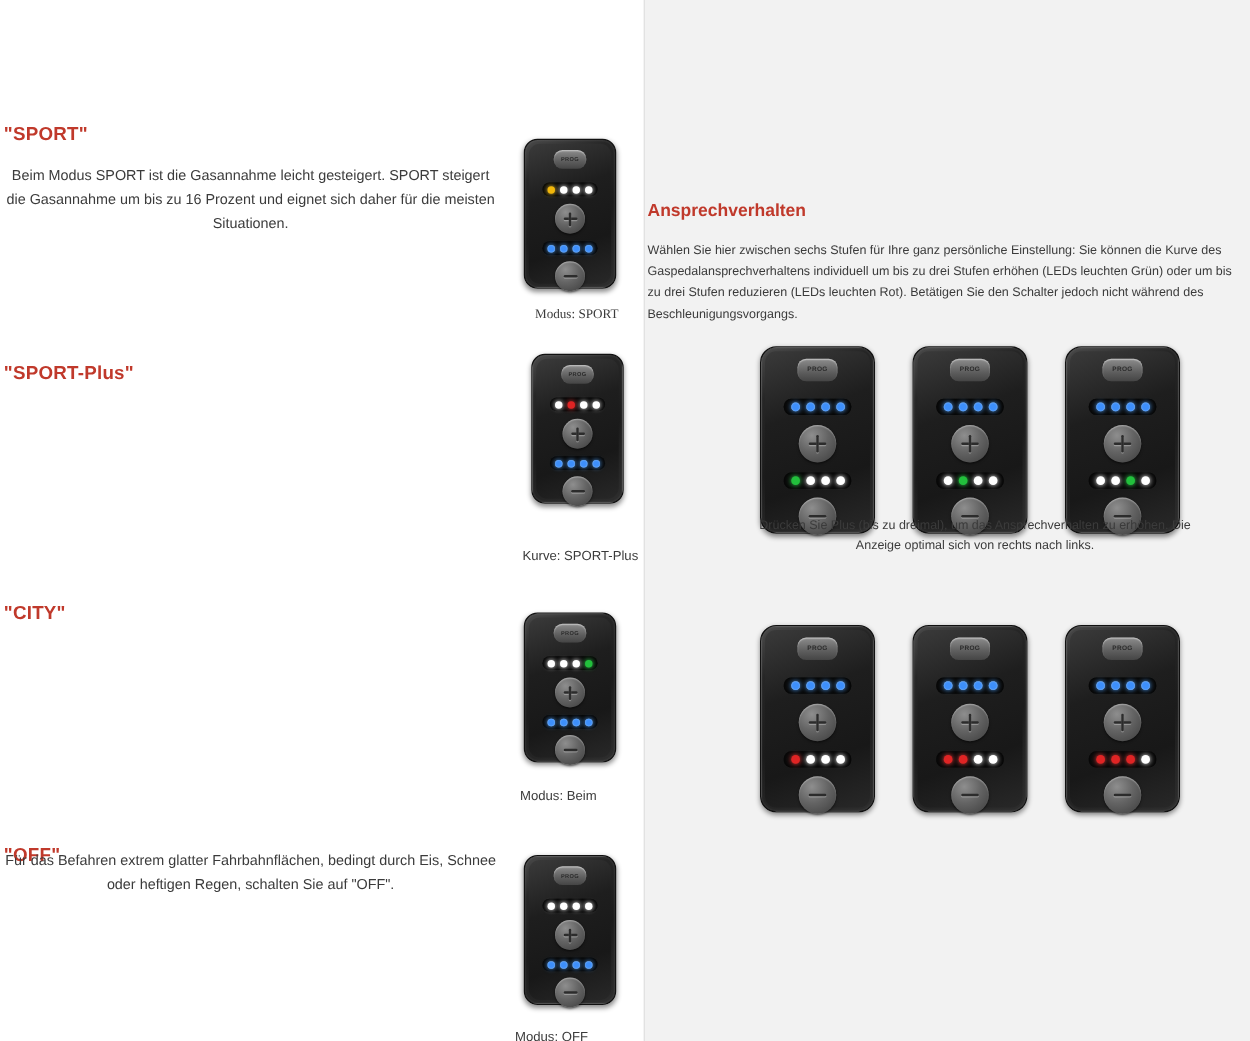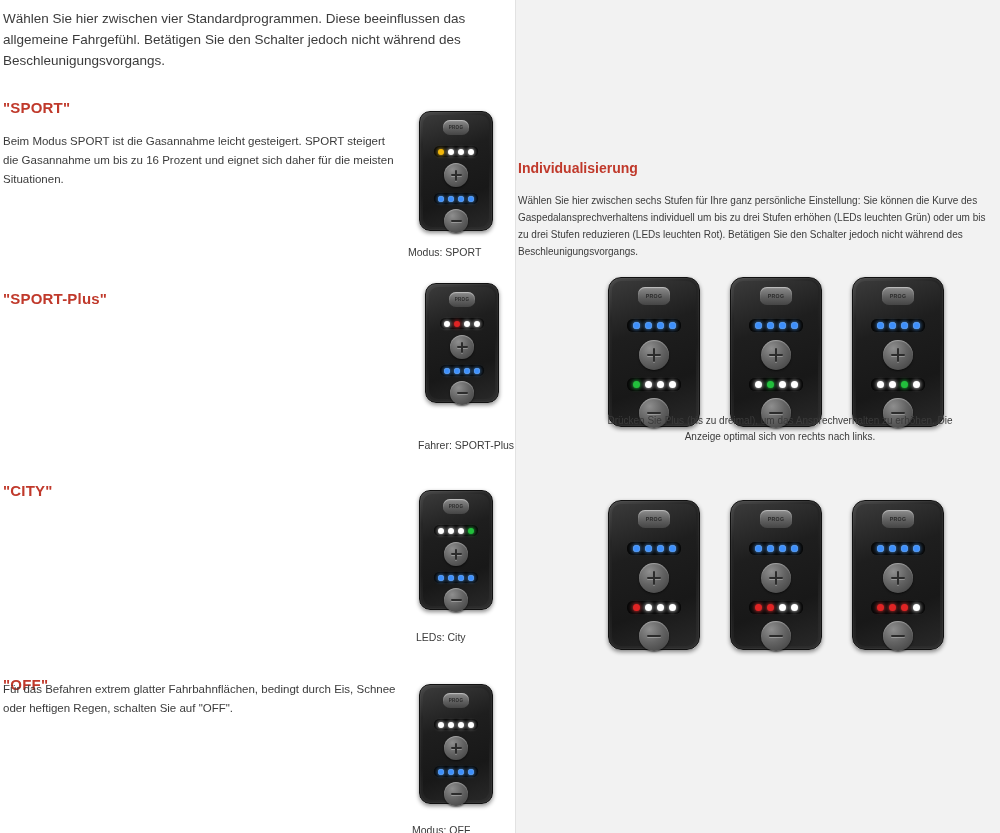--- a/index.html
+++ b/index.html
@@ -55,20 +55,21 @@
     font-weight: bold;
     color: #c0392b;
     letter-spacing: 0.2px;
   }
   .section-body {
     position: absolute;
     font-size: 11.5px;
     line-height: 19px;
     color: #3b3b3b;
     width: 395px;
+    text-align: center;
   }
 
   .right-title {
     position: absolute;
     left: 518px;
     top: 160px;
     font-size: 14px;
     font-weight: bold;
     color: #c0392b;
   }
@@ -216,21 +217,20 @@
   }
 </style>
 </head>
 <body>
 
 <div class="page">
 
   <div class="left-col"></div>
   <div class="right-col"></div>
 
-  <div class="intro">Wählen Sie hier zwischen vier Standardprogrammen. Diese beeinflussen das allgemeine Fahrgefühl. Betätigen Sie den Schalter jedoch nicht während des Beschleunigungsvorgangs.</div>
 
   <div class="section-title" style="left:3px; top:99px;">"SPORT"</div>
   <div class="section-body" style="left:3px; top:132px;">Beim Modus SPORT ist die Gasannahme leicht gesteigert. SPORT steigert die Gasannahme um bis zu 16 Prozent und eignet sich daher für die meisten Situationen.</div>
 
   <div class="device" style="left:419px; top:111px;">
     <div class="dev-inner"></div>
     <div class="logo">PROG</div>
     <div class="pill" style="top:34px;">
       <span class="led amber"></span>
       <span class="led white"></span>
@@ -243,21 +243,21 @@
     <div class="pill" style="top:81px;">
       <span class="led blue"></span>
       <span class="led blue"></span>
       <span class="led blue"></span>
       <span class="led blue"></span>
     </div>
     <div class="btn" style="top:97px;">
         <span class="sign minus"></span>
       </div>
   </div>
-  <div class="caption" style="left:408px; top:246px;">Modus: SPORT</div>
+  <div class="caption" style="left:428px; top:246px;font-family:Liberation Serif, serif;">Modus: SPORT</div>
 
   <div class="section-title" style="left:3px; top:290px;">"SPORT-Plus"</div>
 
   <div class="device" style="left:425px; top:283px;">
     <div class="dev-inner"></div>
     <div class="logo">PROG</div>
     <div class="pill" style="top:34px;">
       <span class="led white"></span>
       <span class="led red"></span>
       <span class="led white"></span>
@@ -269,21 +269,21 @@
     <div class="pill" style="top:81px;">
       <span class="led blue"></span>
       <span class="led blue"></span>
       <span class="led blue"></span>
       <span class="led blue"></span>
     </div>
     <div class="btn" style="top:97px;">
         <span class="sign minus"></span>
       </div>
   </div>
-  <div class="caption" style="left:418px; top:439px;">Fahrer: SPORT-Plus</div>
+  <div class="caption" style="left:418px; top:439px;">Kurve: SPORT-Plus</div>
 
   <div class="section-title" style="left:3px; top:482px;">"CITY"</div>
 
   <div class="device" style="left:419px; top:490px;">
     <div class="dev-inner"></div>
     <div class="logo">PROG</div>
     <div class="pill" style="top:34px;">
       <span class="led white"></span>
       <span class="led white"></span>
       <span class="led white"></span>
@@ -295,21 +295,21 @@
     <div class="pill" style="top:81px;">
       <span class="led blue"></span>
       <span class="led blue"></span>
       <span class="led blue"></span>
       <span class="led blue"></span>
     </div>
     <div class="btn" style="top:97px;">
         <span class="sign minus"></span>
       </div>
   </div>
-  <div class="caption" style="left:416px; top:631px;">LEDs: City</div>
+  <div class="caption" style="left:416px; top:631px;">Modus: Beim</div>
 
   <div class="section-title" style="left:3px; top:676px;">"OFF"</div>
   <div class="section-body" style="left:3px; top:680px;">Für das Befahren extrem glatter Fahrbahnflächen, bedingt durch Eis, Schnee oder heftigen Regen, schalten Sie auf "OFF".</div>
 
   <div class="device" style="left:419px; top:684px;">
     <div class="dev-inner"></div>
     <div class="logo">PROG</div>
     <div class="pill" style="top:34px;">
       <span class="led white"></span>
       <span class="led white"></span>
@@ -324,21 +324,21 @@
       <span class="led blue"></span>
       <span class="led blue"></span>
       <span class="led blue"></span>
     </div>
     <div class="btn" style="top:97px;">
         <span class="sign minus"></span>
       </div>
   </div>
   <div class="caption" style="left:412px; top:824px;">Modus: OFF</div>
 
-  <div class="right-title">Individualisierung</div>
+  <div class="right-title">Ansprechverhalten</div>
   <div class="right-body">Wählen Sie hier zwischen sechs Stufen für Ihre ganz persönliche Einstellung: Sie können die Kurve des Gaspedalansprechverhaltens individuell um bis zu drei Stufen erhöhen (LEDs leuchten Grün) oder um bis zu drei Stufen reduzieren (LEDs leuchten Rot). Betätigen Sie den Schalter jedoch nicht während des Beschleunigungsvorgangs.</div>
 
   <div class="device big" style="left:608px; top:277px;">
     <div class="dev-inner"></div>
     <div class="logo">PROG</div>
     <div class="pill" style="top:41px;">
       <span class="led blue"></span>
       <span class="led blue"></span>
       <span class="led blue"></span>
       <span class="led blue"></span>

